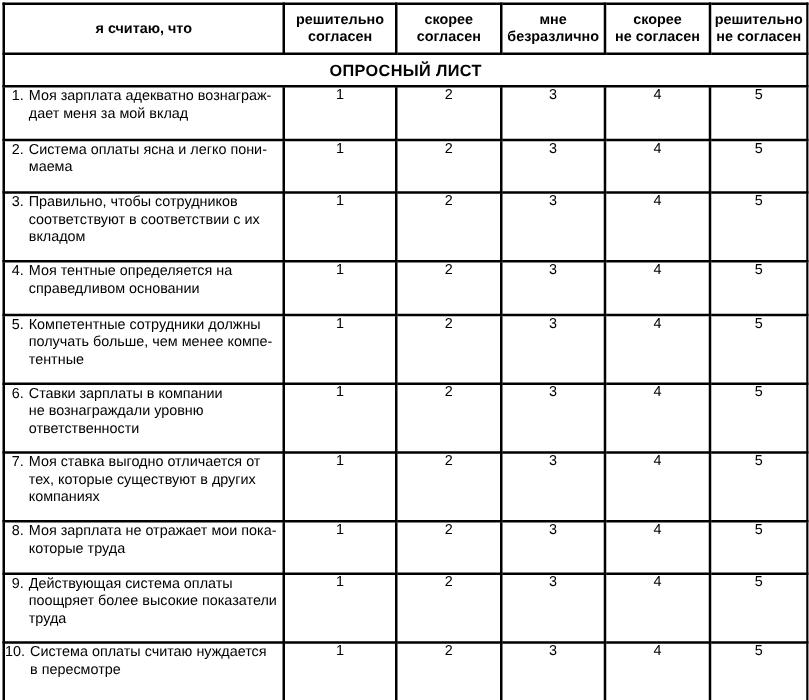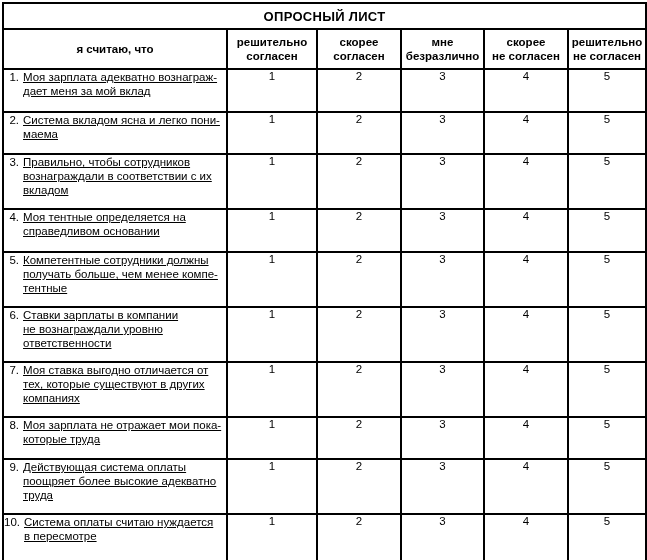--- a/index.html
+++ b/index.html
@@ -57,21 +57,20 @@
     align-items: flex-start;
   }
   .q-num {
     min-width: 15px;
     text-align: right;
     margin-right: 4px;
     flex: 0 0 auto;
   }
   .q-text {
     white-space: pre-line;
-    text-decoration: underline;
   }
   td.r-cell {
     vertical-align: top;
     text-align: center;
     padding-top: 4px;
     font-size: 11.5px;
     line-height: 13px;
   }
   tbody tr:nth-child(1)  > td { height: 43px; }
   tbody tr:nth-child(2)  > td { height: 42px; }
@@ -92,35 +91,35 @@
     <colgroup>
       <col style="width:224px">
       <col style="width:90px">
       <col style="width:84px">
       <col style="width:83px">
       <col style="width:84px">
       <col style="width:78px">
     </colgroup>
     <thead>
       <tr>
-        <th class="title-cell" colspan="6">ОПРОСНЫЙ ЛИСТ</th>
-      </tr>
-      <tr>
         <th class="statement-h">я считаю, что</th>
         <th class="scale-h">решительно
 согласен</th>
         <th class="scale-h">скорее
 согласен</th>
         <th class="scale-h">мне
 безразлично</th>
         <th class="scale-h">скорее
 не согласен</th>
         <th class="scale-h">решительно
 не согласен</th>
       </tr>
+      <tr>
+        <th class="title-cell" colspan="6">ОПРОСНЫЙ ЛИСТ</th>
+      </tr>
     </thead>
     <tbody id="survey-body">
 
   <tr>
     <td class="q-cell">
       <div class="q-wrap">
         <span class="q-num">1.</span>
         <span class="q-text">Моя зарплата адекватно вознаграж-
 дает меня за мой вклад</span>
       </div>
@@ -129,37 +128,37 @@
     <td class="r-cell">2</td>
     <td class="r-cell">3</td>
     <td class="r-cell">4</td>
     <td class="r-cell">5</td>
   </tr>
 
   <tr>
     <td class="q-cell">
       <div class="q-wrap">
         <span class="q-num">2.</span>
-        <span class="q-text">Система вкладом ясна и легко пони-
+        <span class="q-text">Система оплаты ясна и легко пони-
 маема</span>
       </div>
     </td>
     <td class="r-cell">1</td>
     <td class="r-cell">2</td>
     <td class="r-cell">3</td>
     <td class="r-cell">4</td>
     <td class="r-cell">5</td>
   </tr>
 
   <tr>
     <td class="q-cell">
       <div class="q-wrap">
         <span class="q-num">3.</span>
         <span class="q-text">Правильно, чтобы сотрудников
-вознаграждали в соответствии с их
+соответствуют в соответствии с их
 вкладом</span>
       </div>
     </td>
     <td class="r-cell">1</td>
     <td class="r-cell">2</td>
     <td class="r-cell">3</td>
     <td class="r-cell">4</td>
     <td class="r-cell">5</td>
   </tr>
 
@@ -239,21 +238,21 @@
     <td class="r-cell">3</td>
     <td class="r-cell">4</td>
     <td class="r-cell">5</td>
   </tr>
 
   <tr>
     <td class="q-cell">
       <div class="q-wrap">
         <span class="q-num">9.</span>
         <span class="q-text">Действующая система оплаты
-поощряет более высокие адекватно
+поощряет более высокие показатели
 труда</span>
       </div>
     </td>
     <td class="r-cell">1</td>
     <td class="r-cell">2</td>
     <td class="r-cell">3</td>
     <td class="r-cell">4</td>
     <td class="r-cell">5</td>
   </tr>
 

